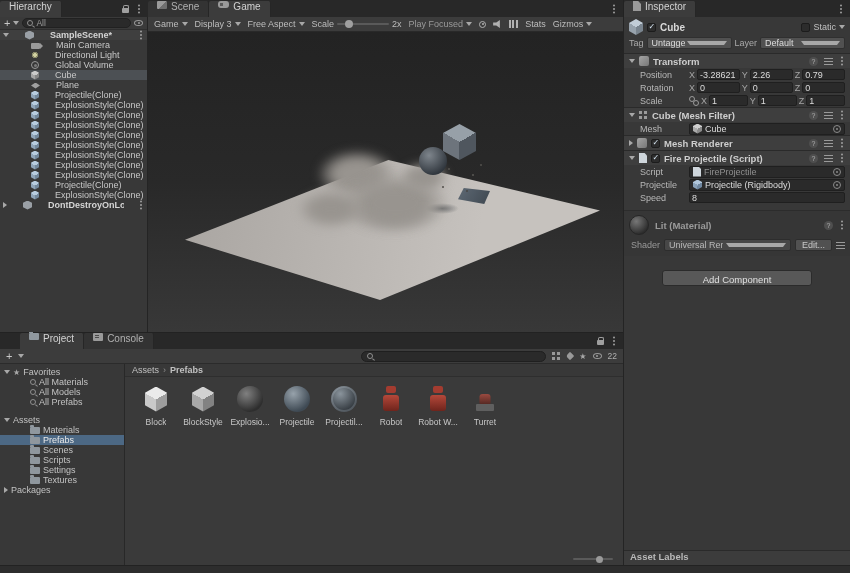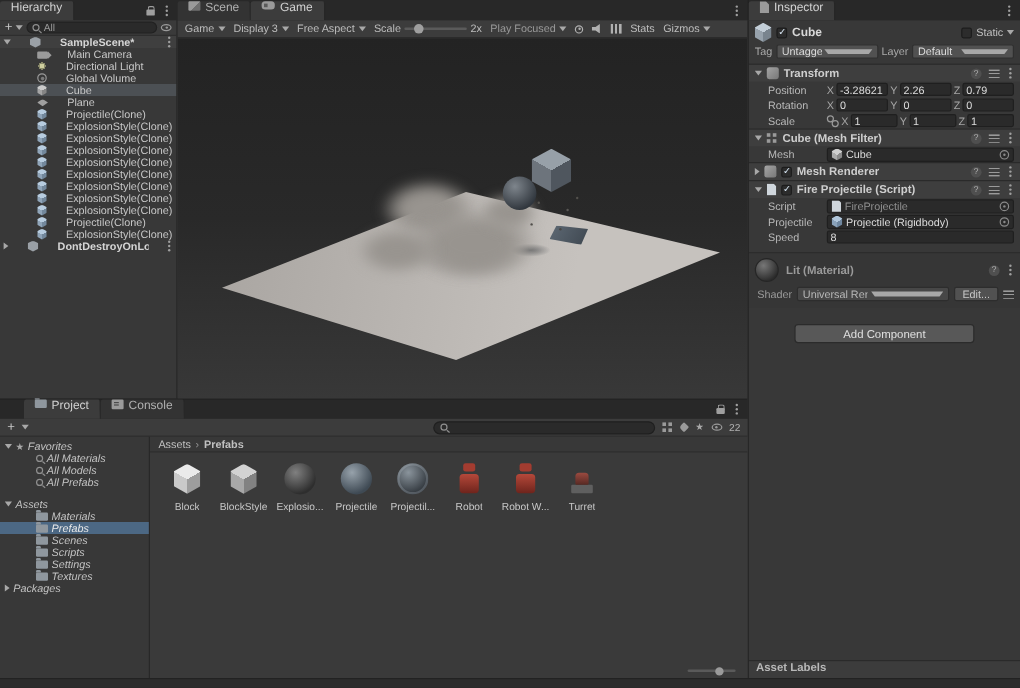--- a/index.html
+++ b/index.html
@@ -133,21 +133,21 @@
 .edit-btn{height:12px;padding:0 6px;background:#515151;border:1px solid #2d2d2d;border-radius:2px;color:#c8c8c8;display:flex;align-items:center;flex:none;}
 .add-btn{width:150px;height:16px;margin:14px auto 0;background:#585858;border:1px solid #2b2b2b;border-radius:3px;color:#e0e0e0;display:flex;align-items:flex-end;justify-content:center;font-size:9.5px;}
 .asset-labels{position:absolute;left:0;right:0;bottom:0;height:15px;background:#3c3c3c;border-top:1px solid #2a2a2a;display:flex;align-items:flex-start;padding:0 6px;font-weight:bold;color:#b8b8b8;font-size:9.5px;}
 
 
 .proj-panel{left:0;top:349px;width:623px;height:216px;overflow:hidden;}
 .proj-toolbar{height:15px;display:flex;align-items:center;gap:6px;padding:0 6px;background:#3c3c3c;border-bottom:1px solid #2b2b2b;}
 .proj-search{width:185px;margin-left:auto;display:flex;align-items:center;gap:3px;height:11px;background:#2a2a2a;border:1px solid #1f1f1f;border-radius:6px;padding:0 5px;}
 .count{font-size:8.5px;color:#b0b0b0;}
 .proj-body{position:absolute;left:0;top:15px;right:0;bottom:0;display:flex;}
-.proj-tree{width:125px;flex:none;background:#383838;border-right:1px solid #282828;padding-top:3px;font-style:italic;}
+.proj-tree{width:125px;flex:none;background:#383838;border-right:1px solid #282828;padding-top:3px;}
 .t-row{height:10px;display:flex;align-items:center;gap:3px;padding:0 4px;font-size:9px;color:#c2c2c2;white-space:nowrap;}
 .t-row.child{padding-left:30px;}
 .t-row.selected{background:#4c6884;color:#e8e8e8;}
 .t-gap{margin-top:8px;}
 .proj-content{flex:1;background:#3a3a3a;position:relative;min-width:0;}
 .breadcrumb{height:13px;display:flex;align-items:center;gap:4px;padding:0 7px;background:#383838;border-bottom:1px solid #2e2e2e;font-size:9px;color:#c0c0c0;}
 .crumb-sep{color:#8f8f8f;}
 .crumb-sep::after{content:"›";}
 .crumb-current{font-weight:bold;}
 .grid{display:flex;gap:3px;padding:5px 9px;flex-wrap:wrap;}

